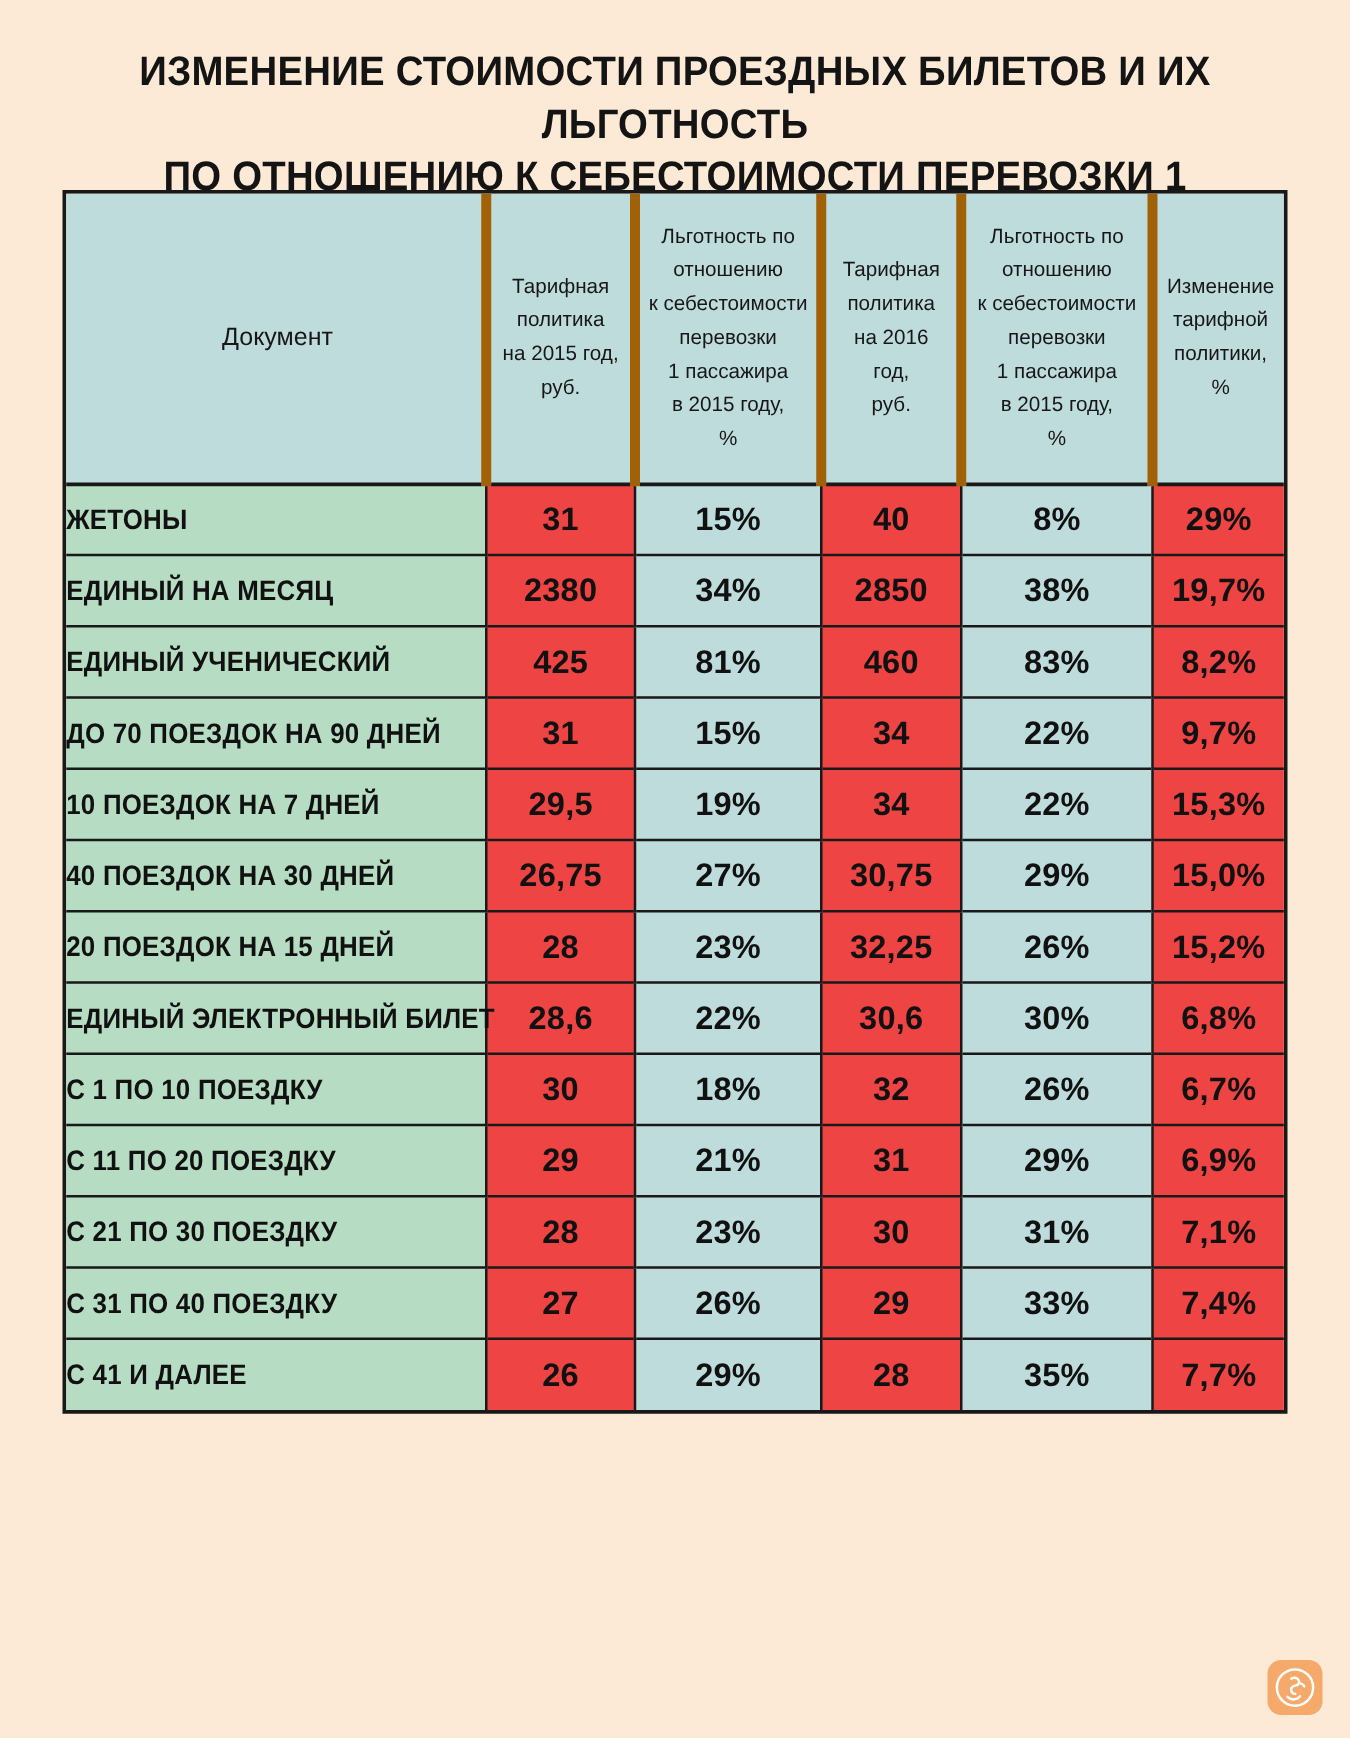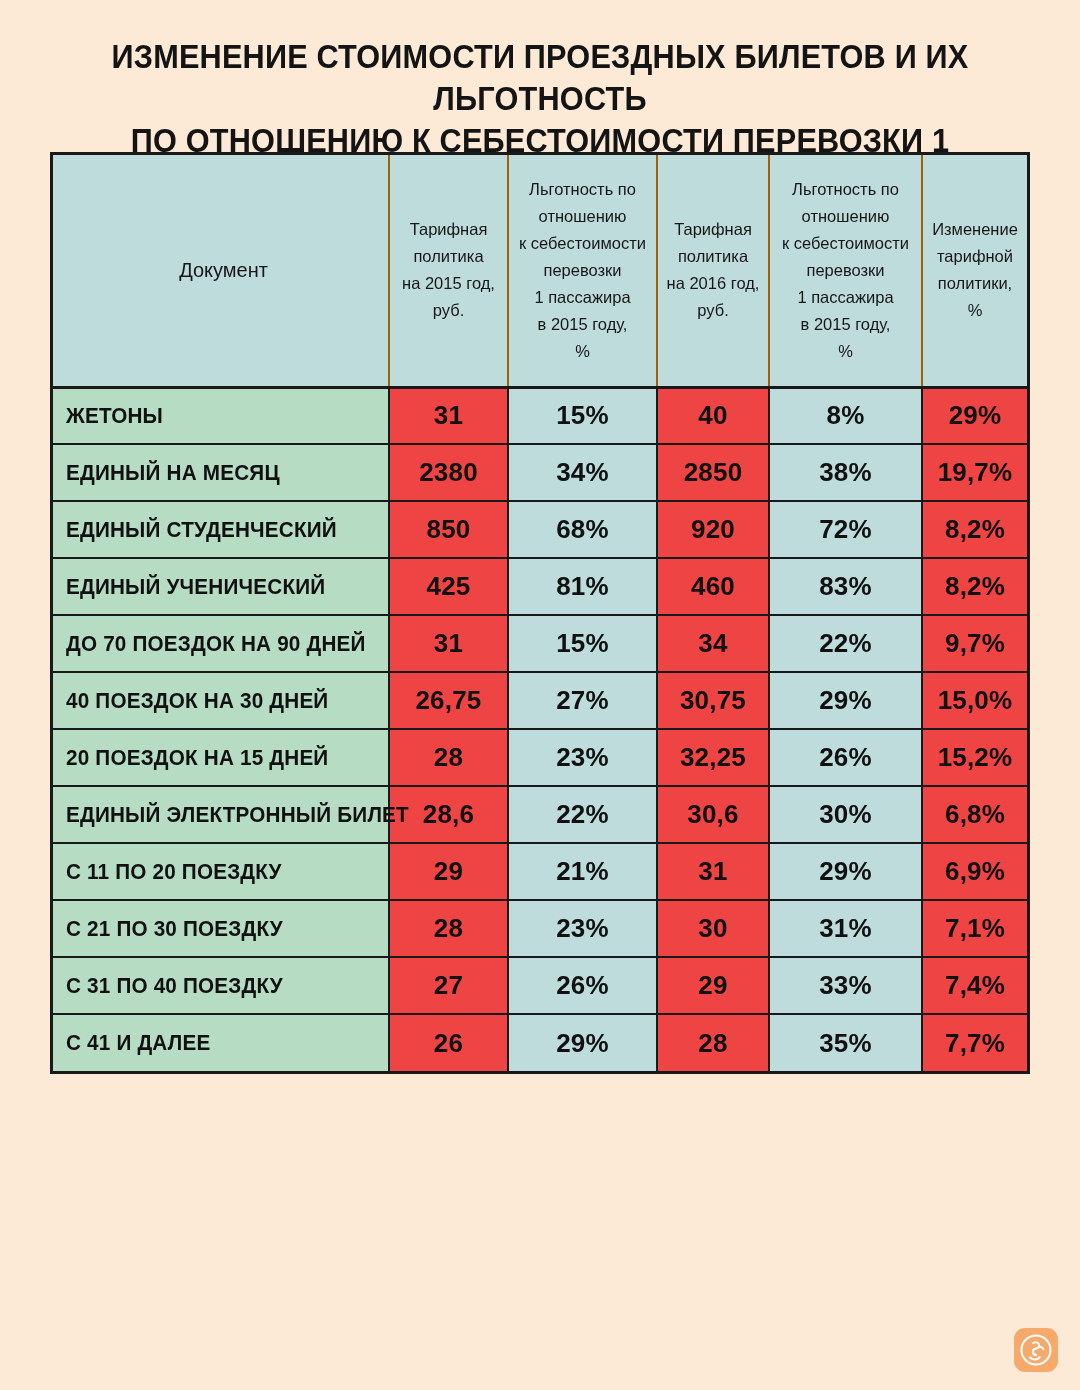--- a/index.html
+++ b/index.html
@@ -50,21 +50,21 @@
   table.grid col.c-doc   { width: 336px; }
   table.grid col.c-t15   { width: 119px; }
   table.grid col.c-l15   { width: 149px; }
   table.grid col.c-t16   { width: 112px; }
   table.grid col.c-l16   { width: 153px; }
   table.grid col.c-chg   { width: 105px; }
 
   
   thead th {
     background: #bfdcdc;
-    border-right: 2px solid #a16207;
+    border-right: 8px solid #a16207;
     border-bottom: 3px solid #191919;
     color: #171717;
     font-family: "Liberation Sans", sans-serif;
     font-weight: normal;
     font-size: 16.5px;
     line-height: 27px;
     text-align: center;
     vertical-align: middle;
     height: 232px;
     padding: 0 6px;
@@ -90,21 +90,20 @@
     text-align: center;
     vertical-align: middle;
     letter-spacing: 0.2px;
   }
   tbody tr:first-child td { border-top: none; }
   tbody td:last-child { border-right: none; }
 
   tbody td.label {
     background: #b6dcc4;
     text-align: left;
-    padding-left: 13px;
     font-size: 22.5px;
     transform: none;
   }
   tbody td.label span {
     display: inline-block;
     transform: scaleX(0.92);
     transform-origin: left center;
     white-space: nowrap;
   }
   tbody td.num {
@@ -208,44 +207,44 @@
         </tr>
         <tr>
           <td class="label"><span>ЕДИНЫЙ НА МЕСЯЦ</span></td>
           <td class="num orange">2380</td>
           <td class="num blue">34%</td>
           <td class="num orange">2850</td>
           <td class="num blue">38%</td>
           <td class="num orange">19,7%</td>
         </tr>
         <tr>
-          <td class="label"><span>ЕДИНЫЙ СТУДЕНЧЕСКИЙ</span></td>
-          <td class="num orange">850</td>
-          <td class="num blue">68%</td>
-          <td class="num orange">920</td>
-          <td class="num blue">72%</td>
-          <td class="num orange">8,2%</td>
-        </tr>
-        <tr>
           <td class="label"><span>ЕДИНЫЙ УЧЕНИЧЕСКИЙ</span></td>
           <td class="num orange">425</td>
           <td class="num blue">81%</td>
           <td class="num orange">460</td>
           <td class="num blue">83%</td>
           <td class="num orange">8,2%</td>
         </tr>
         <tr>
           <td class="label"><span>ДО 70 ПОЕЗДОК НА 90 ДНЕЙ</span></td>
           <td class="num orange">31</td>
           <td class="num blue">15%</td>
           <td class="num orange">34</td>
           <td class="num blue">22%</td>
           <td class="num orange">9,7%</td>
         </tr>
         <tr>
+          <td class="label"><span>10 ПОЕЗДОК НА 7 ДНЕЙ</span></td>
+          <td class="num orange">29,5</td>
+          <td class="num blue">19%</td>
+          <td class="num orange">34</td>
+          <td class="num blue">22%</td>
+          <td class="num orange">15,3%</td>
+        </tr>
+        <tr>
           <td class="label"><span>40 ПОЕЗДОК НА 30 ДНЕЙ</span></td>
           <td class="num orange">26,75</td>
           <td class="num blue">27%</td>
           <td class="num orange">30,75</td>
           <td class="num blue">29%</td>
           <td class="num orange">15,0%</td>
         </tr>
         <tr>
           <td class="label"><span>20 ПОЕЗДОК НА 15 ДНЕЙ</span></td>
           <td class="num orange">28</td>
@@ -254,20 +253,28 @@
           <td class="num blue">26%</td>
           <td class="num orange">15,2%</td>
         </tr>
         <tr>
           <td class="label"><span>ЕДИНЫЙ ЭЛЕКТРОННЫЙ БИЛЕТ</span></td>
           <td class="num orange">28,6</td>
           <td class="num blue">22%</td>
           <td class="num orange">30,6</td>
           <td class="num blue">30%</td>
           <td class="num orange">6,8%</td>
+        </tr>
+        <tr>
+          <td class="label"><span>С 1 ПО 10 ПОЕЗДКУ</span></td>
+          <td class="num orange">30</td>
+          <td class="num blue">18%</td>
+          <td class="num orange">32</td>
+          <td class="num blue">26%</td>
+          <td class="num orange">6,7%</td>
         </tr>
         <tr>
           <td class="label"><span>С 11 ПО 20 ПОЕЗДКУ</span></td>
           <td class="num orange">29</td>
           <td class="num blue">21%</td>
           <td class="num orange">31</td>
           <td class="num blue">29%</td>
           <td class="num orange">6,9%</td>
         </tr>
         <tr>

